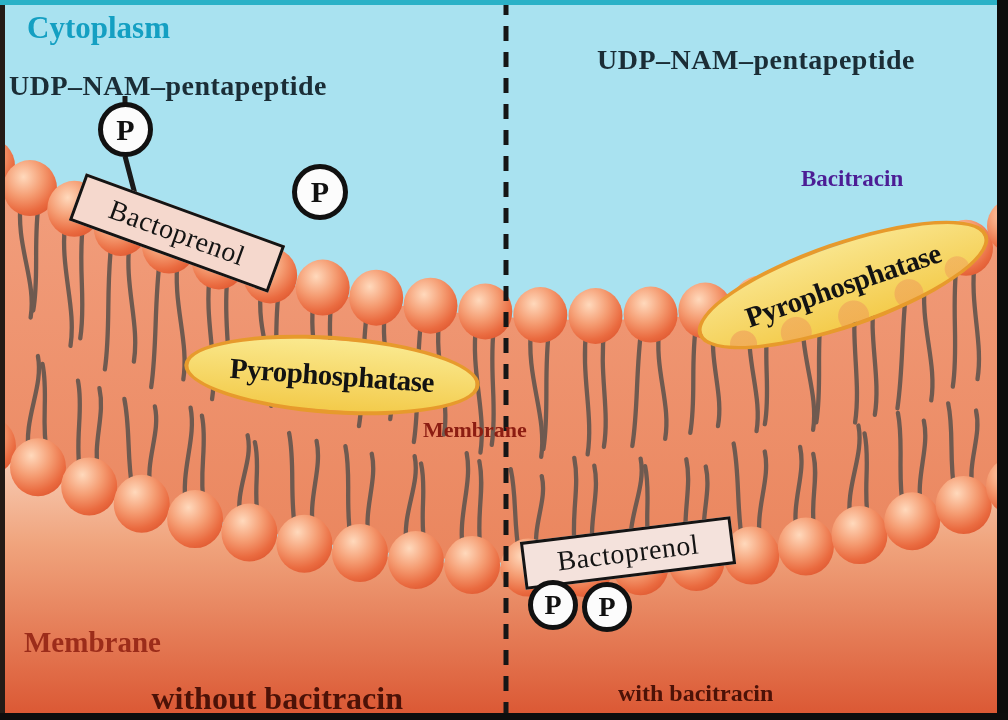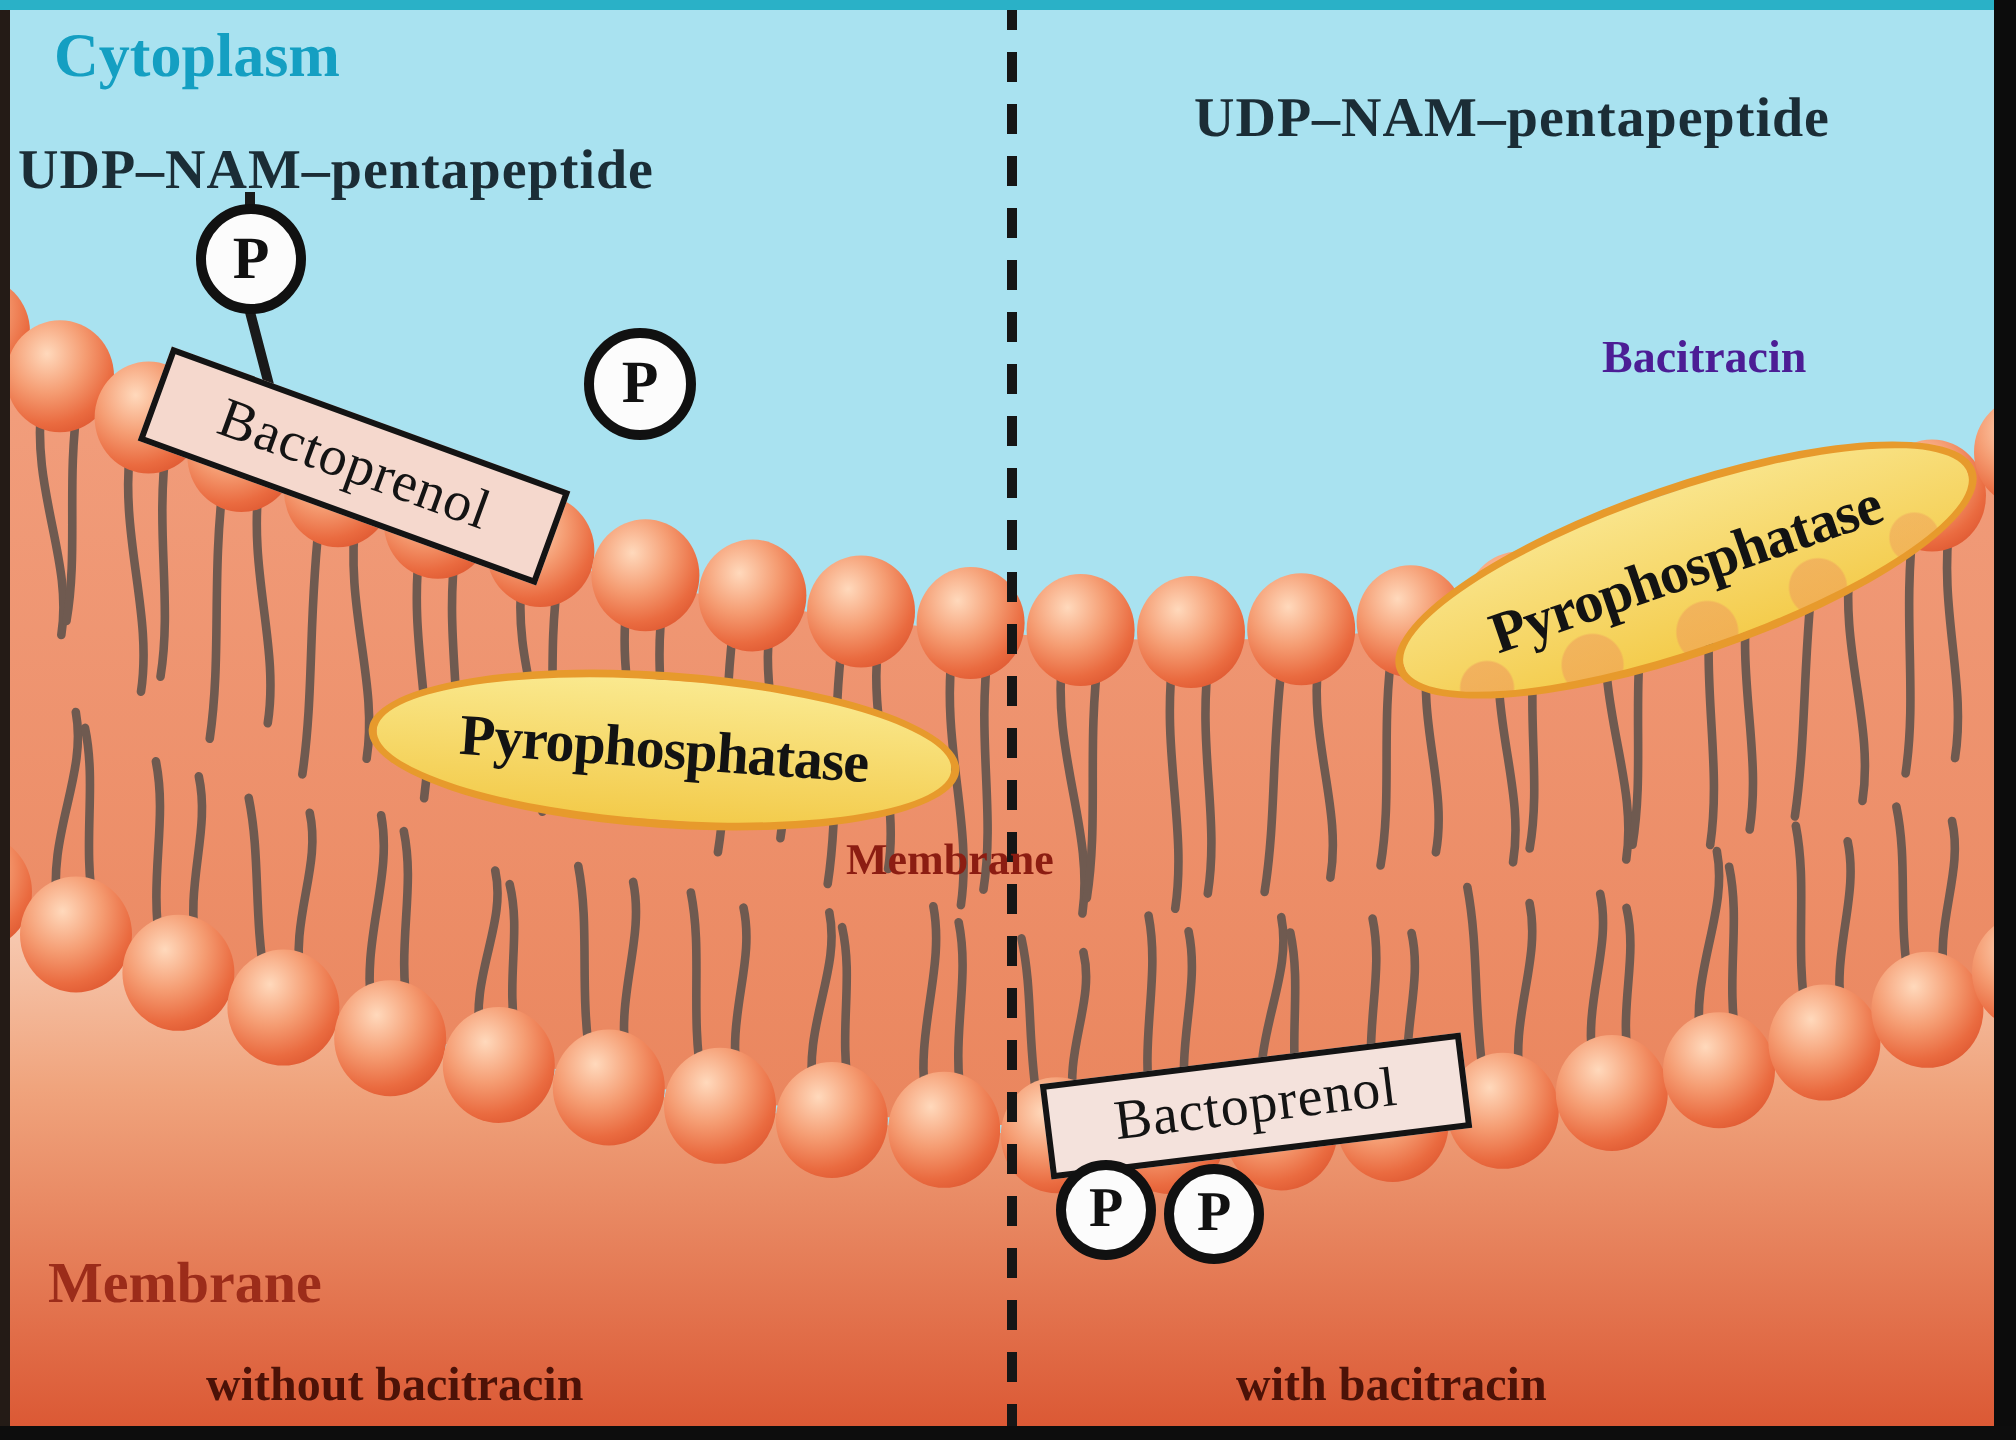--- a/index.html
+++ b/index.html
@@ -6,21 +6,21 @@
   #stage{position:relative;width:1008px;height:720px;overflow:hidden;
          font-family:Liberation Serif, serif;background:#a9e2f0;}
   #decor{position:absolute;left:0;top:0;width:1008px;height:720px;}
   .lbl{position:absolute;font-weight:bold;white-space:nowrap;}
   #cytoplasm{left:27px;top:10px;font-size:31px;color:#149fc2;}
   #udpL{left:9px;top:70px;font-size:28px;color:#1b2d36;letter-spacing:.5px;}
   #udpR{left:597px;top:44px;font-size:28px;color:#1b2d36;letter-spacing:.5px;}
   #bacitracin{left:801px;top:166px;font-size:23px;color:#4c1d95;}
   #membrane{left:423px;top:417px;font-size:22px;color:#8c1d12;}
   #exterior{left:24px;top:626px;font-size:29px;color:#9c2c1a;}
-  #capL{left:103px;top:680px;width:300px;text-align:left;font-size:24px;color:#4c1207;}
+  #capL{left:103px;top:680px;width:300px;text-align:right;font-size:32px;color:#4c1207;}
   #capR{left:618px;top:680px;width:300px;text-align:left;font-size:24px;color:#4c1207;}
   .pcircle{position:absolute;background:#fcfcfc;border:5px solid #111;border-radius:50%;
            display:flex;align-items:center;justify-content:center;font-weight:bold;color:#111;
            box-sizing:border-box;}
   #pAttached{left:98px;top:102px;width:55px;height:55px;font-size:30px;}
   #pFree{left:292px;top:164px;width:56px;height:56px;font-size:30px;}
   #p1{left:528px;top:580px;width:50px;height:50px;font-size:28px;}
   #p2{left:582px;top:582px;width:50px;height:50px;font-size:28px;}
   .tag{position:absolute;background:#f5d8cd;border:3px solid #141414;display:flex;
        align-items:center;justify-content:center;font-size:28px;color:#141414;

